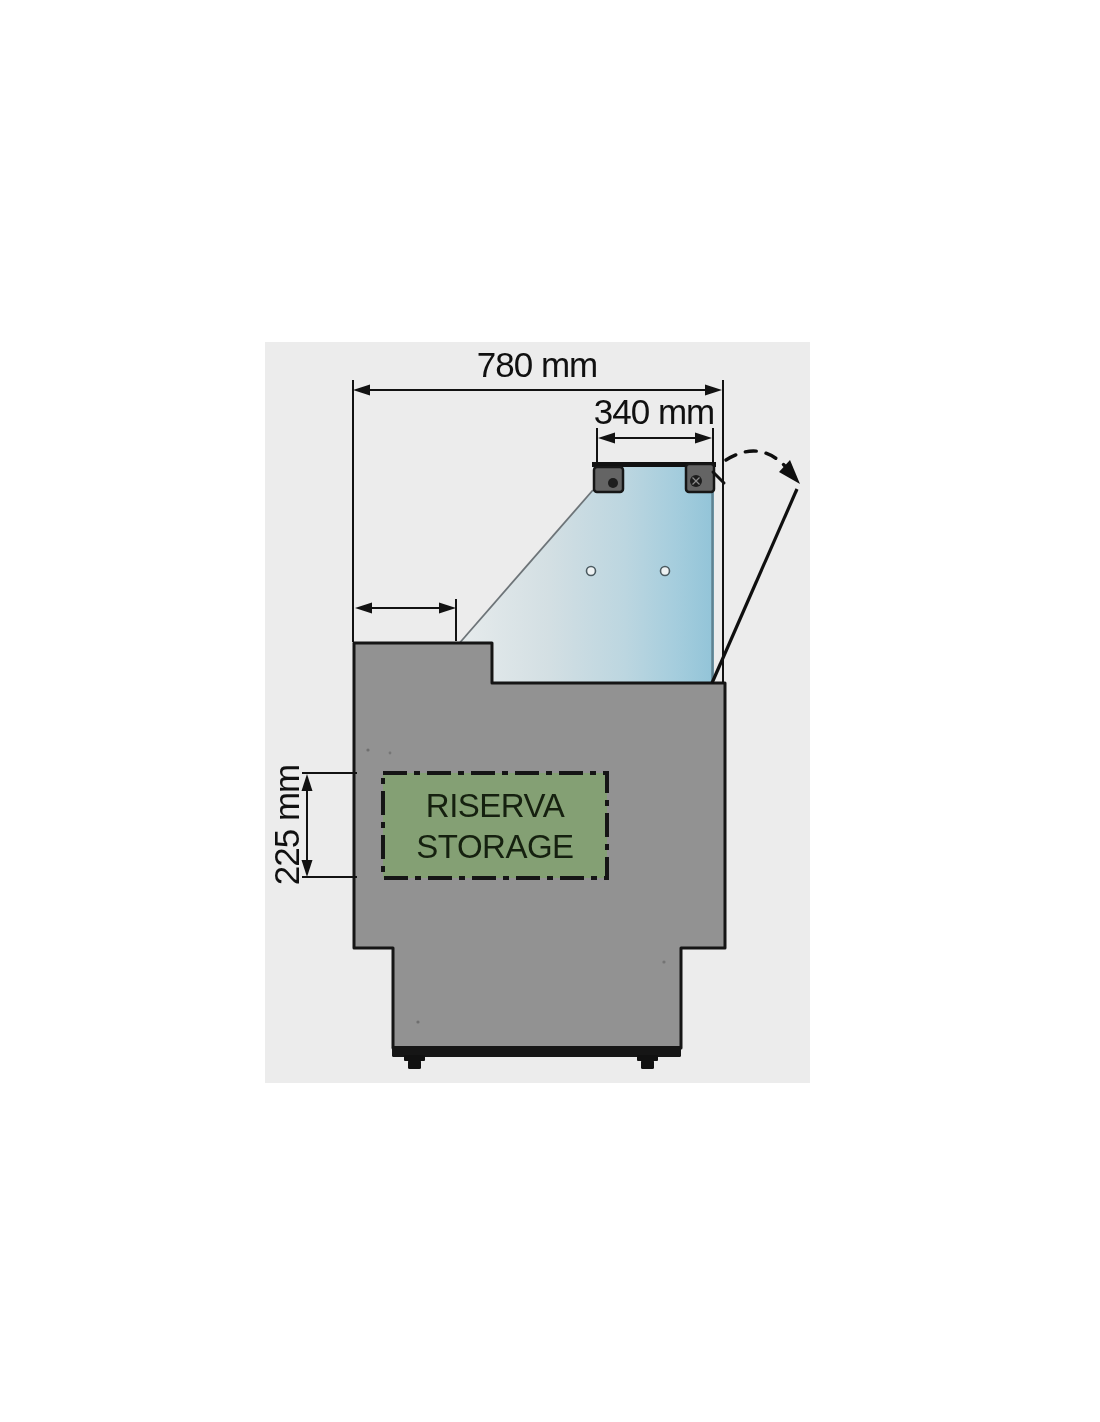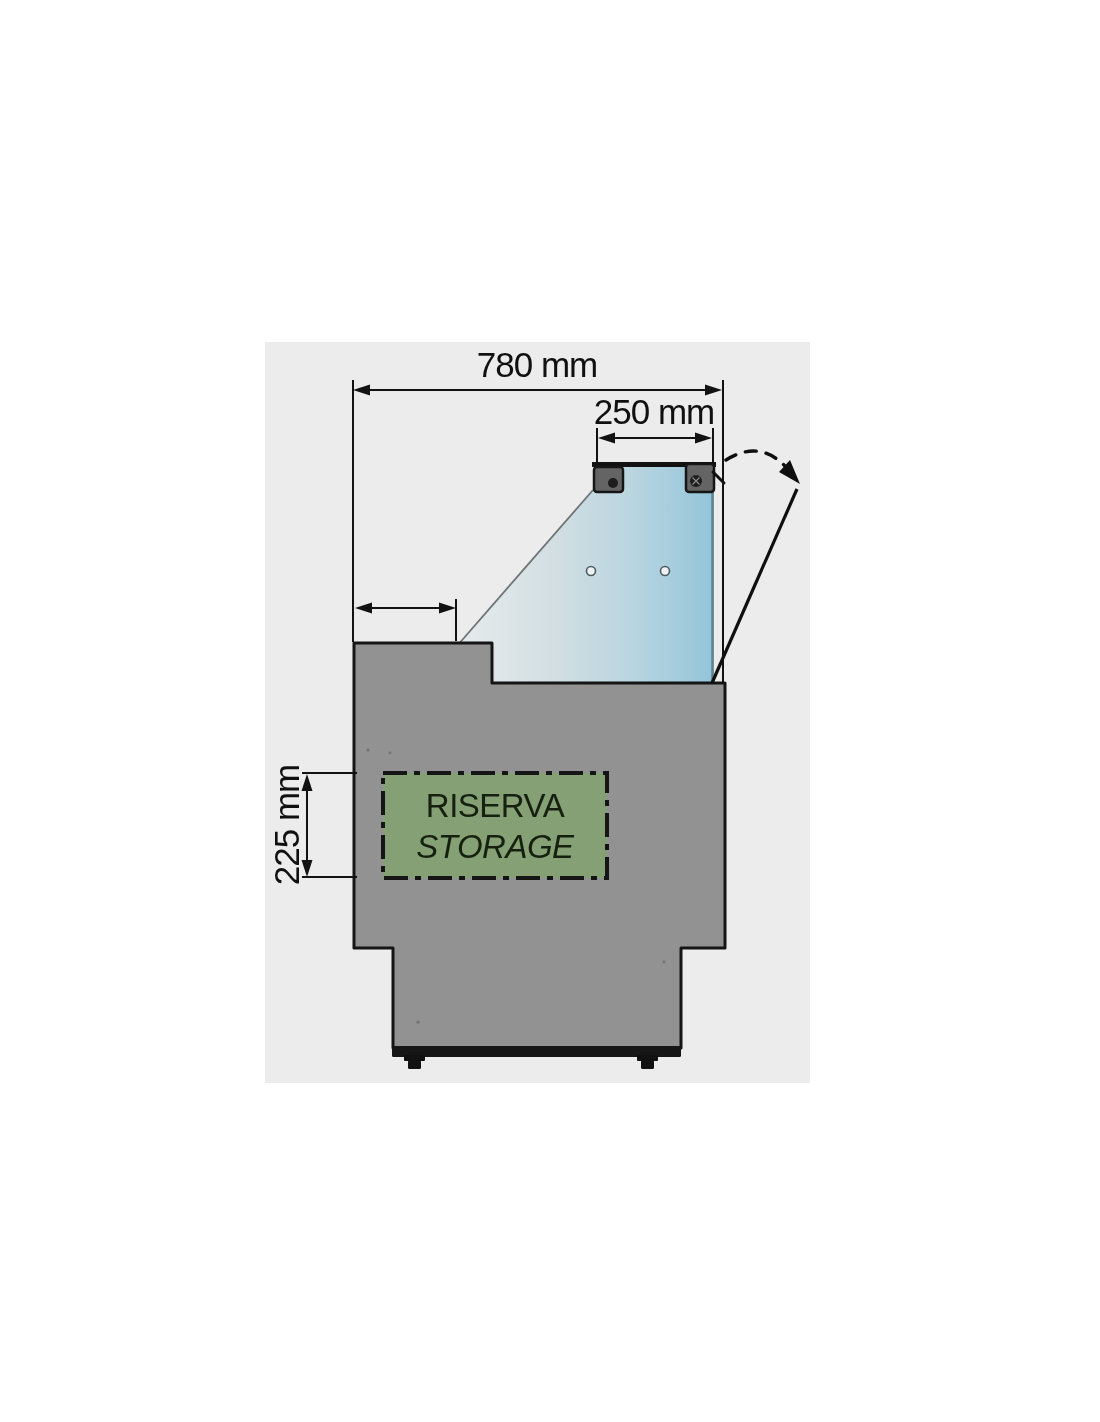--- a/index.html
+++ b/index.html
@@ -44,21 +44,21 @@
     z-index:3;
     display:flex;
     flex-direction:column;
     align-items:center;
     justify-content:center;
     color:#15200f;
     font-size:33px;
     letter-spacing:-0.5px;
     line-height:41px;
   }
-  .storage-text .l2{ font-style:italic; }
+  .storage-text .l2{ }
 </style>
 </head>
 <body>
 
 <div class="stage">
 
   <div class="panel"></div>
 
   <svg class="draw" viewBox="0 0 1100 1422">
     <defs>
@@ -147,21 +147,21 @@
     </g>
 
     <g>
       <rect x="150" y="1106.5" width="802" height="1.2" fill="#c6c6c6"></rect>
       <rect x="150" y="1108" width="802" height="3.4" fill="#0e0e0e"></rect>
     </g>
   </svg>
 
   <div class="dim-label" style="left:427px; top:346px; width:220px;">780 mm</div>
 
-  <div class="dim-label" style="left:544px; top:393px; width:220px;">250 mm</div>
+  <div class="dim-label" style="left:544px; top:393px; width:220px;">340 mm</div>
 
 
   <div class="dim-label rotated" style="left:212px; top:806px; width:150px; height:38px;">225 mm</div>
 
   <div class="storage-text">
     <span class="l1">RISERVA</span>
     <span class="l2">STORAGE</span>
   </div>
 
 </div>

